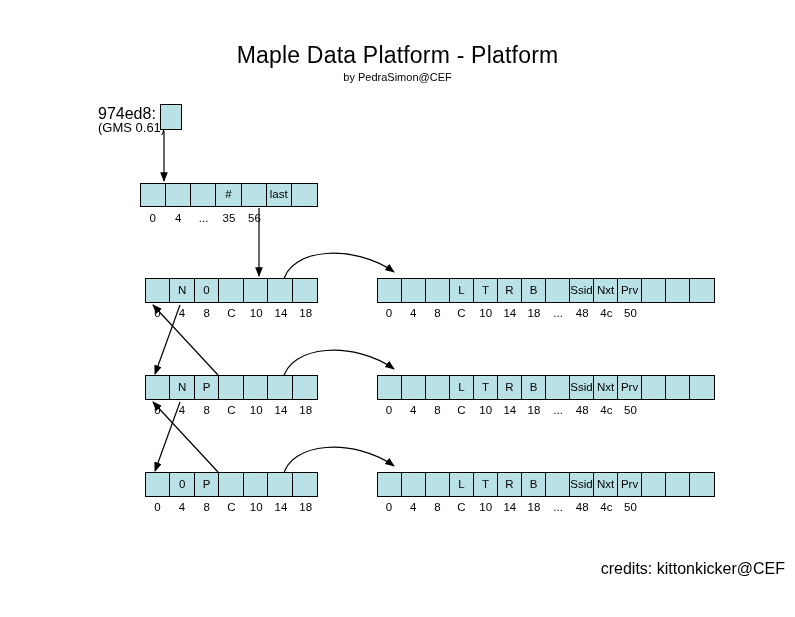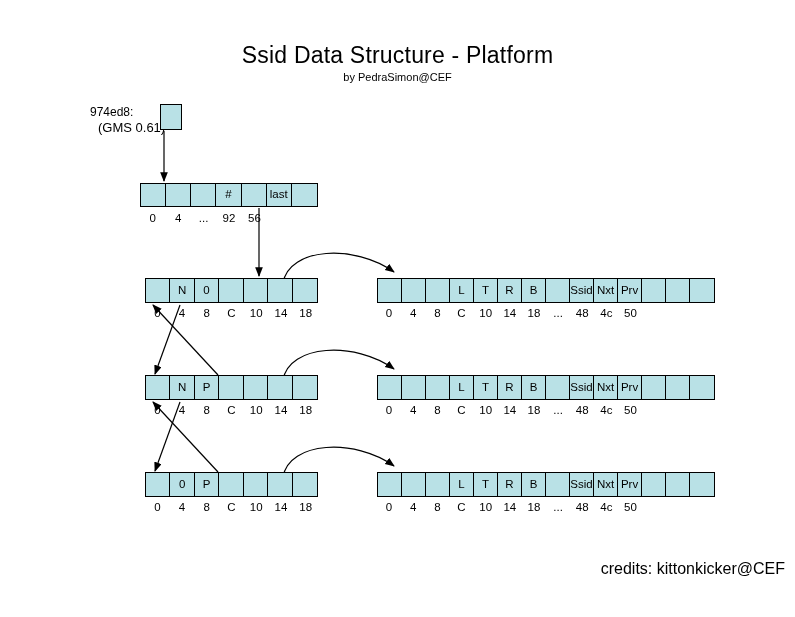--- a/index.html
+++ b/index.html
@@ -39,22 +39,22 @@
   }
   #credits {
     left: 0; top: 560px;
     width: 785px;
     text-align: right;
     font-size: 16px;
   }
 
   
   #root-label-main {
-    left: 90px; top: 105px;
-    font-size: 12px;
+    left: 98px; top: 105px;
+    font-size: 16px;
     white-space: nowrap;
   }
   #root-label-sub {
     left: 98px; top: 120px;
     font-size: 13px;
     white-space: nowrap;
   }
   #root-box {
     left: 160px; top: 104px;
     width: 22px; height: 26px;
@@ -120,41 +120,41 @@
 
   <line x1="180" y1="305" x2="155" y2="374" stroke="#000" stroke-width="1.2" marker-end="url(#ah)"></line>
 
   <line x1="218" y1="375" x2="153" y2="305" stroke="#000" stroke-width="1.2" marker-end="url(#ah)"></line>
 
   <line x1="180" y1="402" x2="155" y2="471" stroke="#000" stroke-width="1.2" marker-end="url(#ah)"></line>
 
   <line x1="218" y1="472" x2="153" y2="402" stroke="#000" stroke-width="1.2" marker-end="url(#ah)"></line>
 </svg>
 
-<div class="abs" id="title">Ssid Data Structure - Platform</div>
+<div class="abs" id="title">Maple Data Platform - Platform</div>
 <div class="abs" id="subtitle">by PedraSimon@CEF</div>
 
 <div class="abs" id="root-label-main">974ed8:</div>
 <div class="abs" id="root-label-sub">(GMS 0.61)</div>
 <div class="abs" id="root-box"></div>
 
 <div class="struct hdr-row" id="hdr-struct">
     <div class="cell" style="width: 14.2857%;"></div>
     <div class="cell" style="width: 14.2857%;"></div>
     <div class="cell" style="width: 14.2857%;"></div>
     <div class="cell" style="width: 14.2857%;">#</div>
     <div class="cell" style="width: 14.2857%;"></div>
     <div class="cell" style="width: 14.2857%;">last</div>
     <div class="cell" style="width: 14.2857%;"></div>
   </div>
 <div class="offsets" id="hdr-offsets" style="left:140px; top:212px; width:178px; height:14px;">
     <div class="off" style="left: 12.7143px;">0</div>
     <div class="off" style="left: 38.1429px;">4</div>
     <div class="off" style="left: 63.5714px;">...</div>
-    <div class="off" style="left: 89px;">92</div>
+    <div class="off" style="left: 89px;">35</div>
     <div class="off" style="left: 114.429px;">56</div>
   </div>
 
 <div id="rows-host">
     <div class="struct" style="left: 145px; top: 278px; width: 173px; height: 25px;">
       <div class="cell" style="width: 14.2857%;"></div>
       <div class="cell" style="width: 14.2857%;">N</div>
       <div class="cell" style="width: 14.2857%;">0</div>
       <div class="cell" style="width: 14.2857%;"></div>
       <div class="cell" style="width: 14.2857%;"></div>

